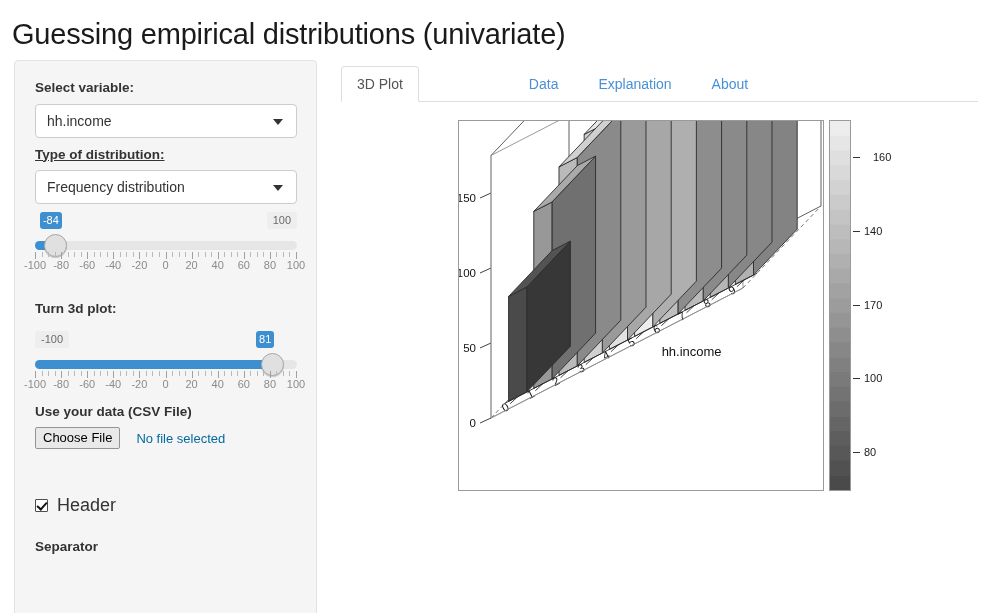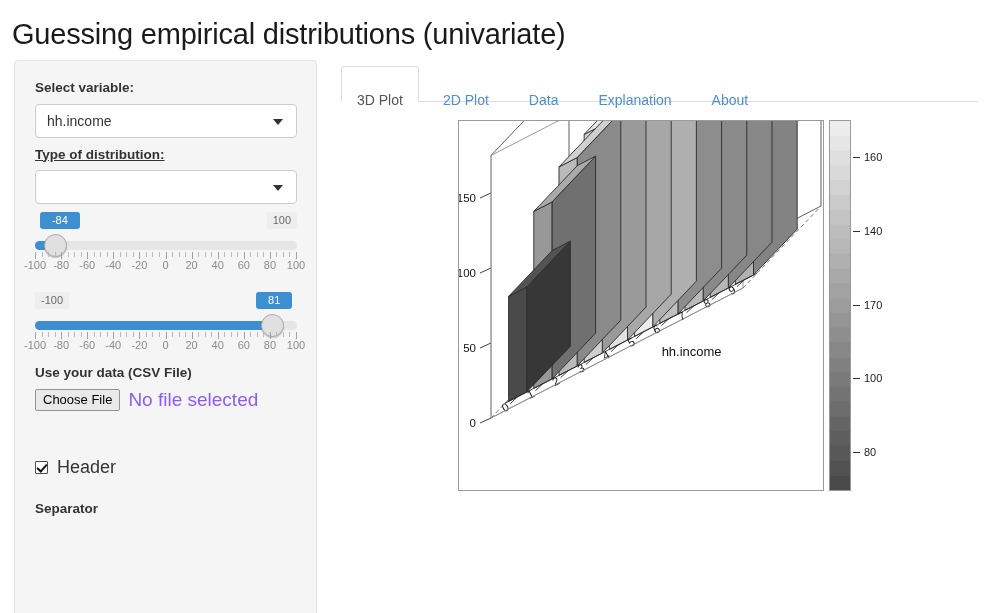--- a/index.html
+++ b/index.html
@@ -93,21 +93,21 @@
     box-shadow: 0 1px 1px rgba(0,0,0,0.18);
   }
   .slider-bubble {
     position: absolute;
     top: 6px;
     background: #3e8fd0;
     color: #ffffff;
     font-size: 11px;
     line-height: 16px;
     height: 17px;
-    padding: 0 12px;
+    padding: 0 3px;
     border-radius: 3px;
     white-space: nowrap;
   }
   .slider-limit {
     position: absolute;
     top: 6px;
     background: #eeeeee;
     color: #6a6a6a;
     font-size: 11px;
     line-height: 17px;
@@ -135,23 +135,23 @@
     font-family: "Liberation Sans", sans-serif;
     font-size: 13px;
     color: #000000;
     background: #e9e9e9;
     border: 1px solid #949494;
     border-radius: 2px;
     padding: 2px 7px;
     line-height: 16px;
   }
   .file-status {
-    font-size: 19px;
-    color: #8b5cf6;
-    margin-left: 8px;
+    font-size: 13px;
+    color: #0369a1;
+    margin-left: 16px;
     white-space: nowrap;
   }
 
   
   .check-row { display: flex; align-items: center; margin-top: 46px; }
   .checkbox {
     position: relative;
     width: 13px; height: 13px;
     background: #ffffff;
     border: 1px solid #4d4d4d;
@@ -178,21 +178,21 @@
     width: 637px; height: 36px;
     border-bottom: 1px solid #dddddd;
   }
   .tab {
     position: absolute;
     top: 0;
     height: 36px;
     line-height: 34px;
     font-size: 14px;
     color: #4b90d4;
-    padding: 16px 15px;
+    padding: 0 15px;
     white-space: nowrap;
     border: 1px solid transparent;
     border-radius: 4px 4px 0 0;
   }
   .tab.active {
     color: #555555;
     background: #ffffff;
     border-color: #dddddd #dddddd #ffffff;
   }
 
@@ -249,20 +249,21 @@
   <div class="sidebar">
 
     <div class="ctl-label">Select variable:</div>
     <div class="select-box">
       <span class="select-value">hh.income</span>
       <span class="select-caret"></span>
     </div>
 
     <div class="ctl-label spaced">Type of distribution:</div>
     <div class="select-box">
+      <span class="select-value">Frequency distribution</span>
       <span class="select-caret"></span>
     </div>
 
     <div class="slider-wrap">
       <div class="slider-track"></div>
       <div class="slider-fill" id="tip-fill" style="left: 0px; width: 20.96px;"></div>
       <div class="slider-bubble" id="tip-bubble" style="left: 4.96px;">-84</div>
       <div class="slider-limit right">100</div>
       <div class="slider-handle" id="tip-handle" style="left: 9.46px;"></div>
       <div class="slider-ticks" id="tip-ticks">
@@ -316,20 +317,21 @@
           <div class="scale-lbl" style="left: 104.4px;">-20</div>
           <div class="scale-lbl" style="left: 130.5px;">0</div>
           <div class="scale-lbl" style="left: 156.6px;">20</div>
           <div class="scale-lbl" style="left: 182.7px;">40</div>
           <div class="scale-lbl" style="left: 208.8px;">60</div>
           <div class="scale-lbl" style="left: 234.9px;">80</div>
           <div class="scale-lbl" style="left: 261px;">100</div>
         </div>
     </div>
 
+    <div class="ctl-label" style="margin-top:16px">Turn 3d plot:</div>
     <div class="slider-wrap">
       <div class="slider-track"></div>
       <div class="slider-fill" id="turn-fill" style="left: 0px; width: 237.11px;"></div>
       <div class="slider-limit left">-100</div>
       <div class="slider-bubble" id="turn-bubble" style="left: 221.11px;">81</div>
       <div class="slider-handle" id="turn-handle" style="left: 225.61px;"></div>
       <div class="slider-ticks" id="turn-ticks">
           <div class="tick major" style="left: 0px;"></div>
           <div class="tick" style="left: 6.525px;"></div>
           <div class="tick" style="left: 13.05px;"></div>
@@ -397,21 +399,20 @@
       <span class="checkbox"></span>
       <span class="check-label">Header</span>
     </div>
 
     <div class="ctl-label sep-label">Separator</div>
 
   </div>
 
   <div class="tabs" id="tabs">
       <div class="tab active" style="left: 0px;">3D Plot</div>
-      <div class="tab" style="left: 85.9219px;">2D Plot</div>
       <div class="tab" style="left: 171.844px;">Data</div>
       <div class="tab" style="left: 354.594px;">About</div>
       <div class="tab" style="left: 241.422px;">Explanation</div>
     </div>
 
   <div class="plot-area">
     <div class="plot-frame">
       <svg id="plot3d" width="364" height="369" viewBox="0 0 364 369">
           <g>
             <polygon points="32.00,297.00 284.00,167.00 284.00,-95.50 32.00,34.50" fill="none" stroke="#8e8e8e" stroke-width="0.9" stroke-linejoin="round"></polygon>
@@ -517,17 +518,17 @@
     <div class="cbar-ticklabels" id="cbar-labels">
         <div class="cbar-tick" style="top: 332.1px;"></div>
         <div class="cbar-txt" style="top: 332.1px;">80</div>
         <div class="cbar-tick" style="top: 258.3px;"></div>
         <div class="cbar-txt" style="top: 258.3px;">100</div>
         <div class="cbar-tick" style="top: 184.5px;"></div>
         <div class="cbar-txt" style="top: 184.5px;">170</div>
         <div class="cbar-tick" style="top: 110.7px;"></div>
         <div class="cbar-txt" style="top: 110.7px;">140</div>
         <div class="cbar-tick" style="top: 36.9px;"></div>
-        <div class="cbar-txt" style="top: 36.9px;">160</div>
+        <div class="cbar-txt" style="top: 36.9px; margin-left: 9px;">160</div>
       </div>
   </div>
 
 </div>
 
 </body></html>

